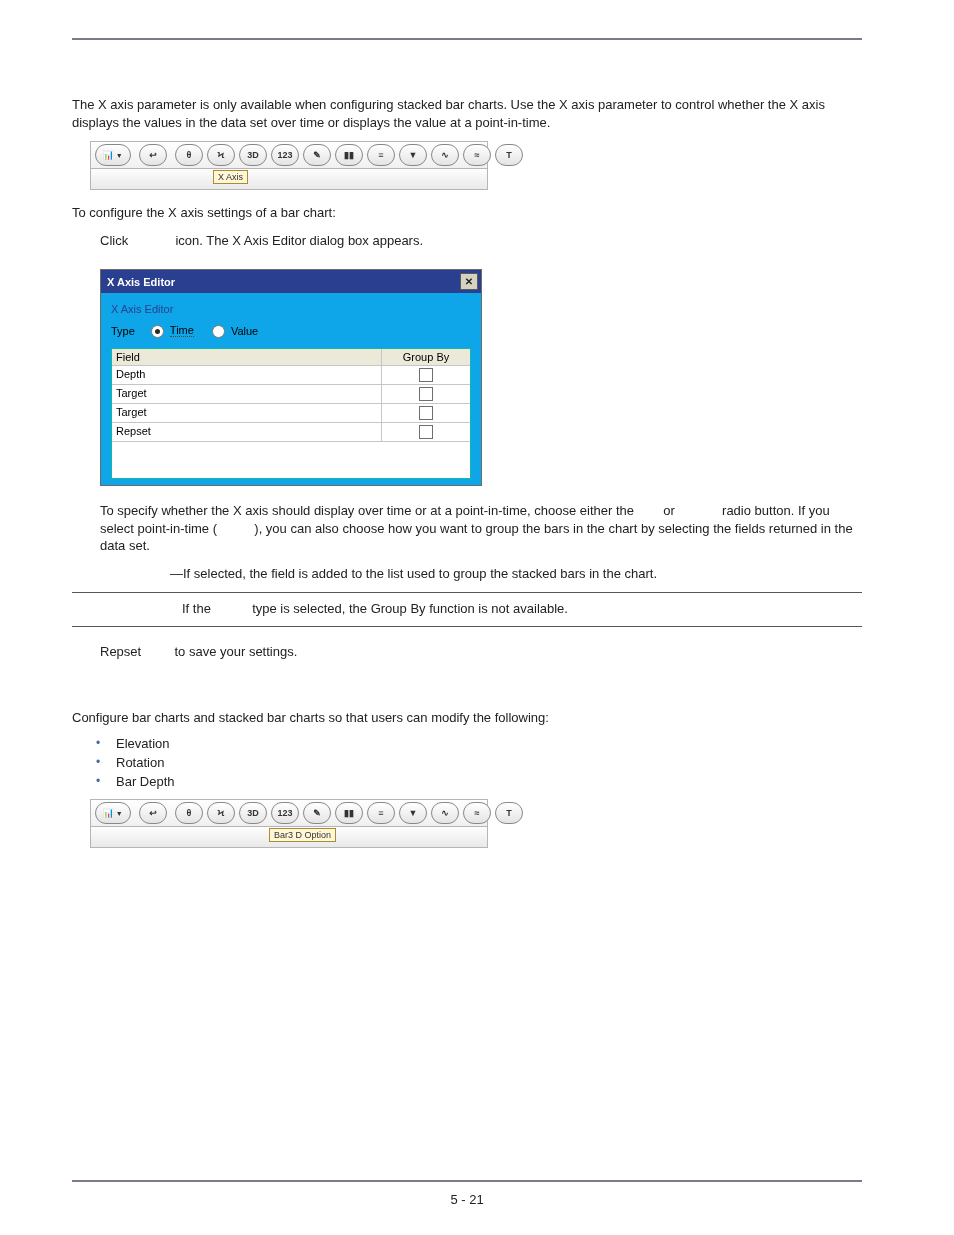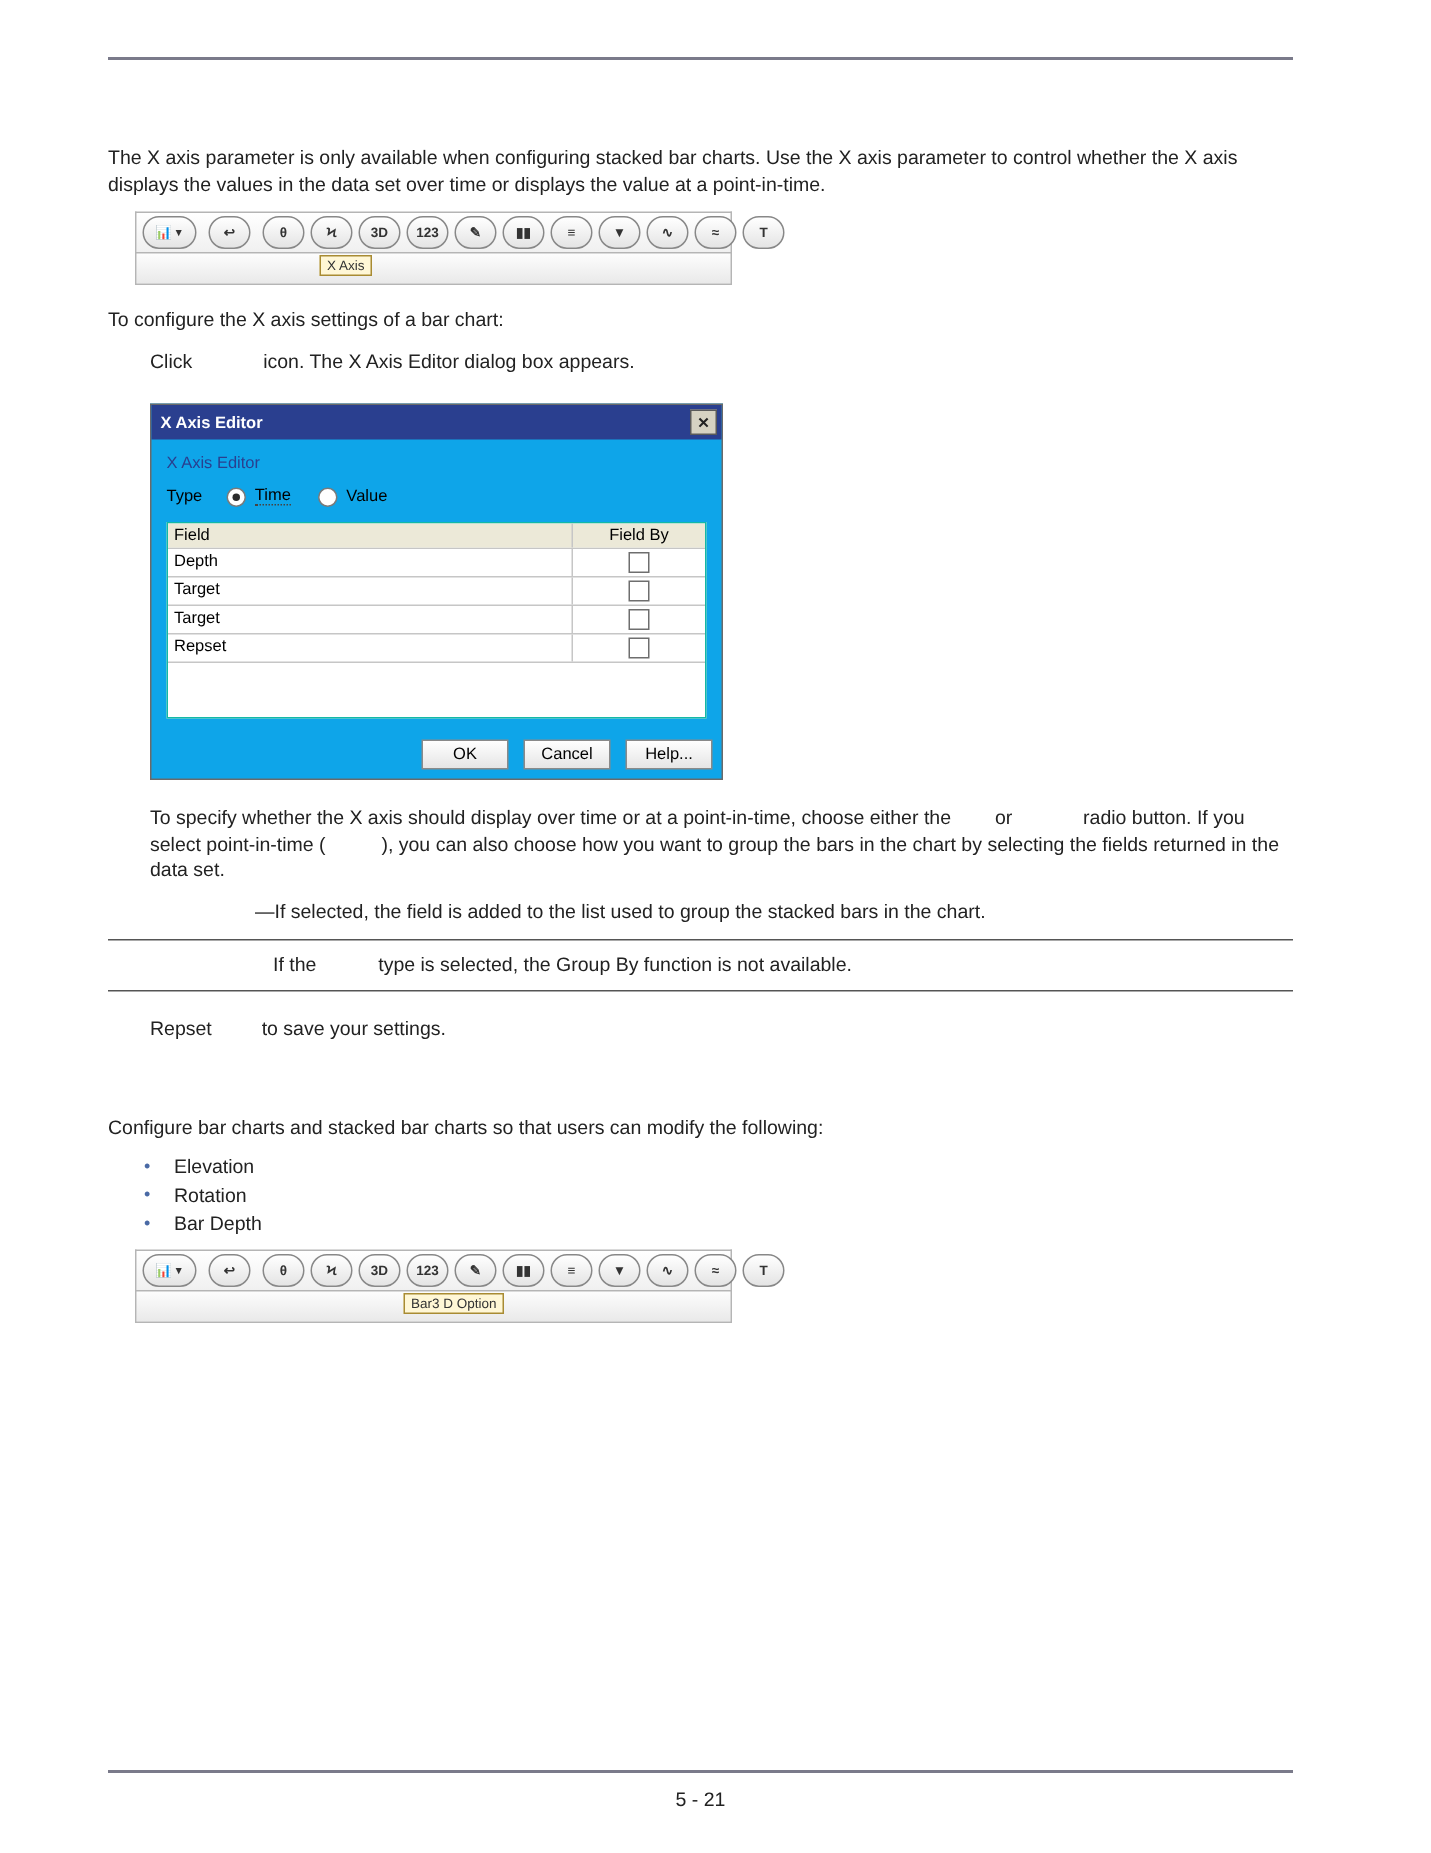--- a/index.html
+++ b/index.html
@@ -227,21 +227,21 @@
         <span class="radio-dot selected"></span>
         <span class="underline">Time</span>
         <span style="width:6px"></span>
         <span class="radio-dot"></span>
         <span>Value</span>
       </div>
 
       <div class="grid">
         <div class="grid-row header">
           <div class="grid-cell col-field">Field</div>
-          <div class="grid-cell col-group">Field By</div>
+          <div class="grid-cell col-group">Group By</div>
         </div>
         <div class="grid-row">
           <div class="grid-cell col-field">Depth</div>
           <div class="grid-cell col-group">
               <span class="chk"></span>
             </div>
         </div>
         <div class="grid-row">
           <div class="grid-cell col-field">Target</div>
           <div class="grid-cell col-group">
@@ -255,25 +255,20 @@
             </div>
         </div>
         <div class="grid-row">
           <div class="grid-cell col-field">Repset</div>
           <div class="grid-cell col-group">
               <span class="chk"></span>
             </div>
         </div>
         <div class="grid-blank"></div>
       </div>
-    </div>
-    <div class="dlg-buttons">
-      <button class="dlg-btn">OK</button>
-      <button class="dlg-btn">Cancel</button>
-      <button class="dlg-btn">Help...</button>
     </div>
   </div>
 
   <div class="indent1">
     <p class="para">
       <span>To specify whether the X axis should display over time or at a point-in-time, choose either the</span>
       <span style="display:inline-block;width:22px"></span>
       <span>or</span>
       <span style="display:inline-block;width:40px"></span>
       <span>radio button. If you select point-in-time (</span>

